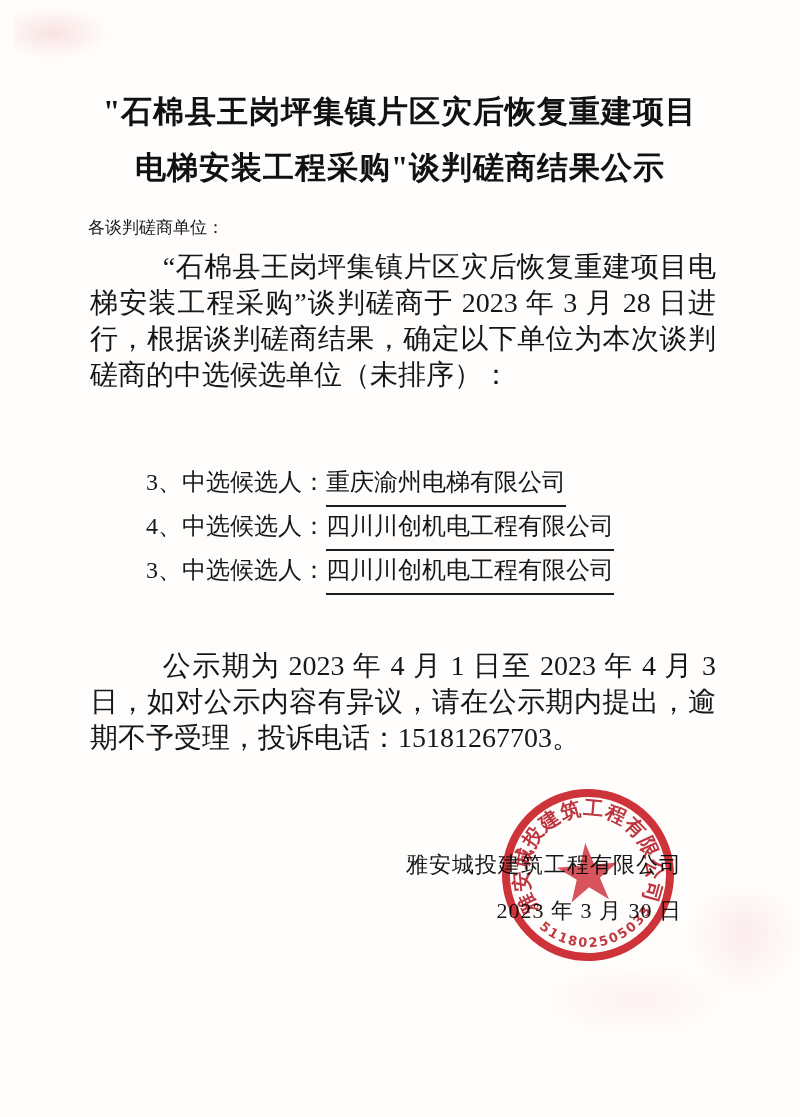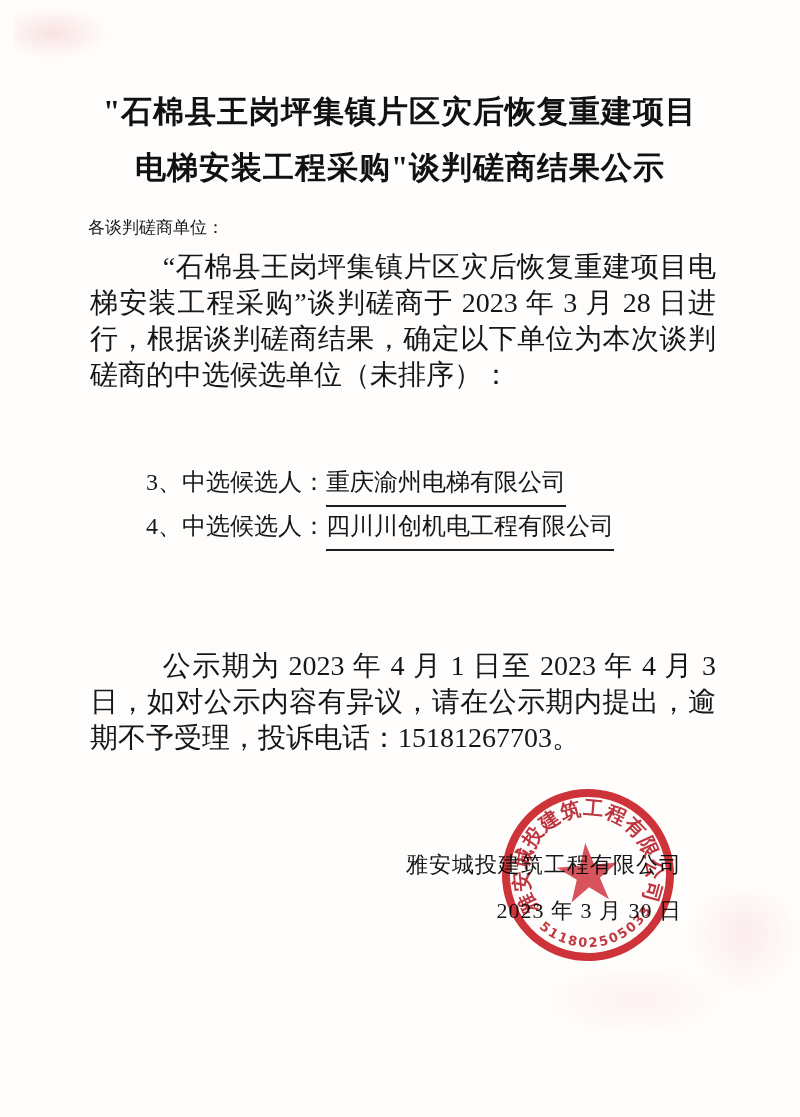--- a/index.html
+++ b/index.html
@@ -49,20 +49,21 @@
     <div>电梯安装工程采购"谈判磋商结果公示</div>
   </div>
 
   <div class="salutation">各谈判磋商单位：</div>
 
   <p class="para intro">“石棉县王岗坪集镇片区灾后恢复重建项目电梯安装工程采购”谈判磋商于 2023 年 3 月 28 日进行，根据谈判磋商结果，确定以下单位为本次谈判磋商的中选候选单位（未排序）：</p>
 
   <div class="candidates">
     <div class="candidate"><span>3、中选候选人：</span><span class="cname">重庆渝州电梯有限公司</span></div>
     <div class="candidate"><span>4、中选候选人：</span><span class="cname">四川川创机电工程有限公司</span></div>
+    <div class="candidate"><span>3、中选候选人：</span><span class="cname">四川川创机电工程有限公司</span></div>
   </div>
 
   <p class="para notice">公示期为 2023 年 4 月 1 日至 2023 年 4 月 3 日，如对公示内容有异议，请在公示期内提出，逾期不予受理，投诉电话：15181267703。</p>
 
   <div class="signature">
     <div>雅安城投建筑工程有限公司</div>
     <div>2023 年 3 月 30 日</div>
   </div>
 
   <svg class="seal" viewBox="-100 -100 200 200" xmlns="http://www.w3.org/2000/svg" xmlns:xlink="http://www.w3.org/1999/xlink">

